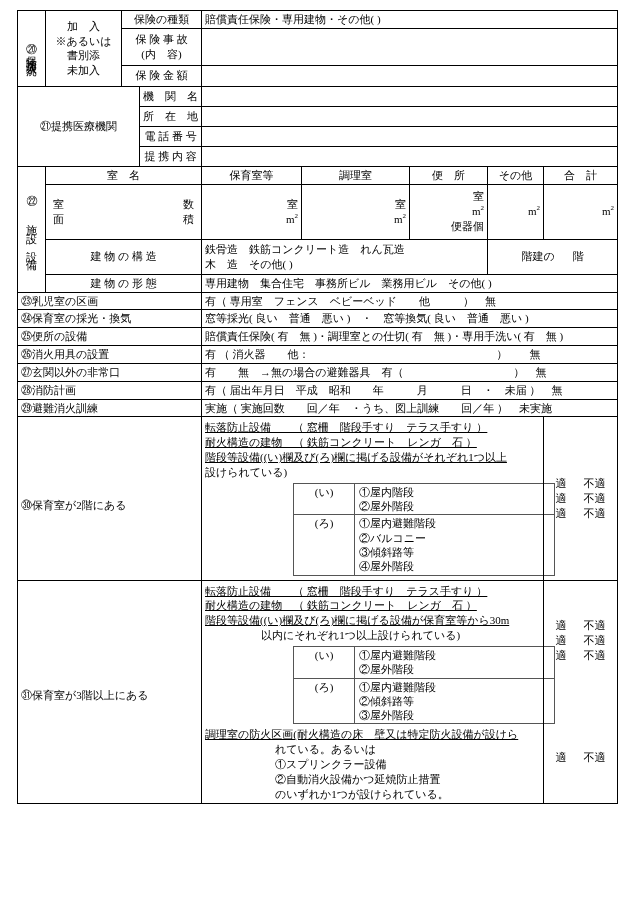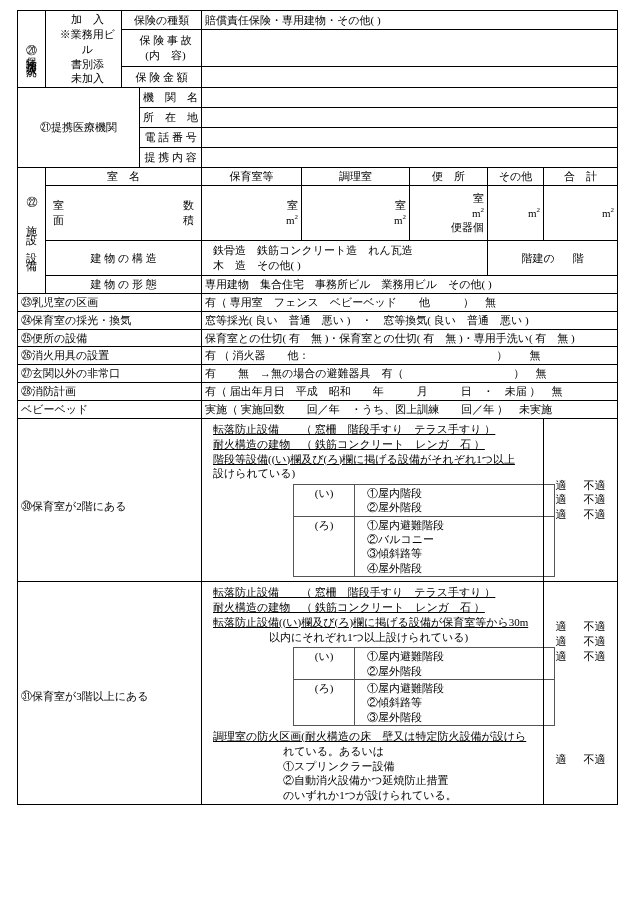--- a/index.html
+++ b/index.html
@@ -71,21 +71,21 @@
     justify-content: center;
     gap: 12px;
   }
   .nowrapline { white-space: nowrap; text-decoration: underline; }
   .pad-l { padding-left: 6px; }
   .sup { font-size: 7px; vertical-align: super; }
   .unitcell {
     text-align: right;
     padding-right: 5px;
   }
-  .ln { display: block; margin-left: 8px; }
+  .ln { display: block; }
   .indent2 { padding-left: 56px; }
   .indent3 { padding-left: 70px; font-family: Liberation Serif, serif; }
 
   
   table.sub {
     border-collapse: collapse;
     table-layout: fixed;
     margin: 3px 0 3px 88px;
     width: 262px;
   }
@@ -127,21 +127,21 @@
       <col style="width:74px">
     </colgroup>
 
     <tbody>
         <tr>
       <td class="vlabel" rowspan="3">
         <span class="vtext">⑳保険加入状況</span>
       </td>
       <td class="ctr" rowspan="3">
         <span class="ln">加　入</span>
-        <span class="ln">※業務用ビル</span>
+        <span class="ln">※あるいは</span>
         <span class="ln">書別添</span>
         <span class="ln">未加入</span>
       </td>
       <td class="ctr" colspan="2">保険の種類</td>
       <td class="lft" colspan="5">賠償責任保険・専用建物・その他(                                               )</td>
     </tr>
     <tr>
       <td class="ctr" colspan="2">
         <span class="ln">保 険 事 故</span>
         <span class="ln">(内　容)</span>
@@ -237,36 +237,36 @@
     <tr>
       <td class="lft" colspan="4">㉓乳児室の区画</td>
       <td class="lft pad-l" colspan="5">有（ 専用室　フェンス　ベビーベッド　　他　　　）　無</td>
     </tr>
     <tr>
       <td class="lft" colspan="4">㉔保育室の採光・換気</td>
       <td class="lft pad-l" colspan="5">窓等採光( 良い　普通　悪い )　・　窓等換気( 良い　普通　悪い )</td>
     </tr>
     <tr>
       <td class="lft" colspan="4">㉕便所の設備</td>
-      <td class="lft pad-l" colspan="5">保育室との仕切( 有　無 )・保育室との仕切( 有　無 )・専用手洗い( 有　無 )</td>
+      <td class="lft pad-l" colspan="5">賠償責任保険( 有　無 )・調理室との仕切( 有　無 )・専用手洗い( 有　無 )</td>
     </tr>
     <tr>
       <td class="lft" colspan="4">㉖消火用具の設置</td>
       <td class="lft pad-l" colspan="5">有 （ 消火器　　他：　　　　　　　　　　　　　　　　　）　　無</td>
     </tr>
     <tr>
       <td class="lft" colspan="4">㉗玄関以外の非常口</td>
       <td class="lft pad-l" colspan="5">有　　無　→無の場合の避難器具　有（　　　　　　　　　　）　無</td>
     </tr>
     <tr>
       <td class="lft" colspan="4">㉘消防計画</td>
       <td class="lft pad-l" colspan="5">有（ 届出年月日　平成　昭和　　年　　　月　　　日　・　未届 ）　無</td>
     </tr>
     <tr>
-      <td class="lft" colspan="4">ベビーベッド</td>
+      <td class="lft" colspan="4">㉙避難消火訓練</td>
       <td class="lft pad-l" colspan="5">実施（ 実施回数　　回／年　・うち、図上訓練　　回／年 ）　未実施</td>
     </tr>
 
     <tr>
       <td class="lft vtop" colspan="4" style="padding-top:14px">㉚保育室が2階にある</td>
       <td class="lft vtop" colspan="4" style="padding-top:3px">
         <span class="ln nowrapline">転落防止設備　　（ 窓柵　階段手すり　テラス手すり ）</span>
         <span class="ln nowrapline">耐火構造の建物　（ 鉄筋コンクリート　レンガ　石 ）</span>
         <span class="ln nowrapline">階段等設備((い)欄及び(ろ)欄に掲げる設備がそれぞれ1つ以上</span>
         <span class="ln">設けられている)</span>
@@ -305,21 +305,21 @@
           <span>不適</span>
         </div>
       </td>
     </tr>
 
     <tr>
       <td class="lft vtop" colspan="4" style="padding-top:8px">㉛保育室が3階以上にある</td>
       <td class="lft vtop" colspan="4" style="padding-top:3px">
         <span class="ln nowrapline">転落防止設備　　（ 窓柵　階段手すり　テラス手すり ）</span>
         <span class="ln nowrapline">耐火構造の建物　（ 鉄筋コンクリート　レンガ　石 ）</span>
-        <span class="ln nowrapline">転落防止設備((い)欄及び(ろ)欄に掲げる設備が保育室等から30m</span>
+        <span class="ln nowrapline">階段等設備((い)欄及び(ろ)欄に掲げる設備が保育室等から30m</span>
         <span class="ln indent2">以内にそれぞれ1つ以上設けられている)</span>
         <table class="sub">
           <tbody>
                 <tr>
             <td class="subkey">(い)</td>
             <td>
               <span class="ln">①屋内避難階段</span>
               <span class="ln">②屋外階段</span>
             </td>
           </tr>

